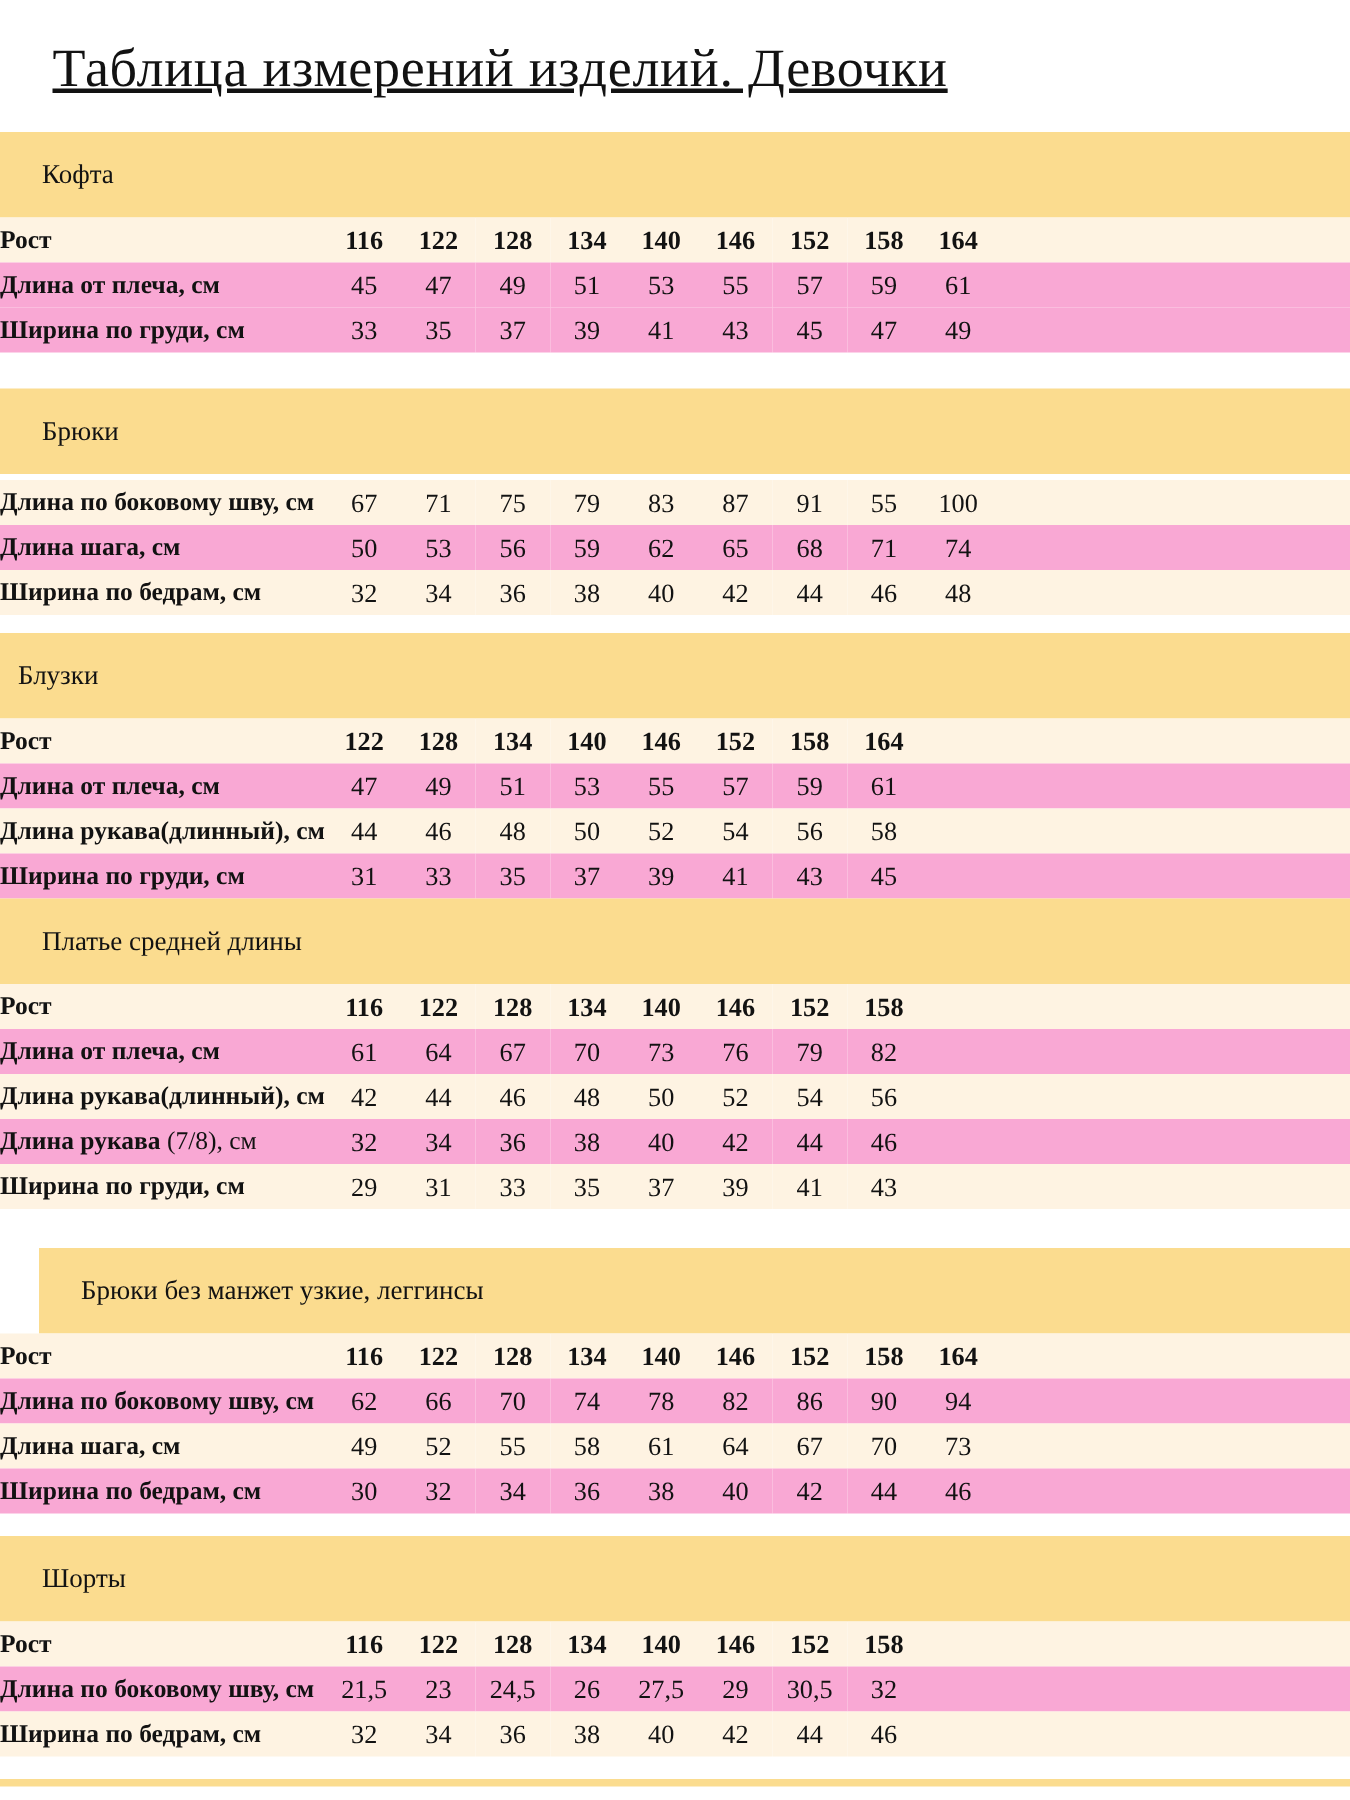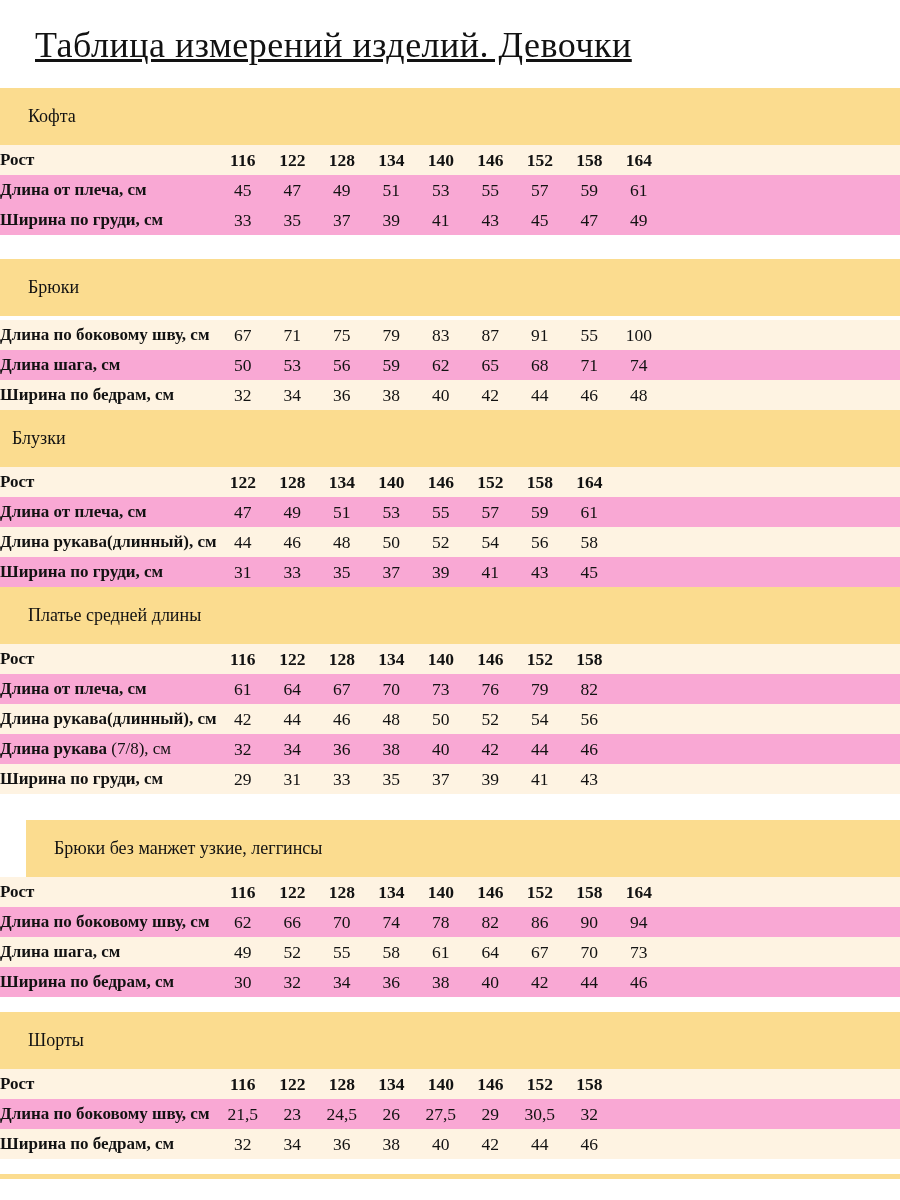--- a/index.html
+++ b/index.html
@@ -191,21 +191,21 @@
             <td class="val-cell">38</td>
             <td class="val-cell">40</td>
             <td class="val-cell">42</td>
             <td class="val-cell">44</td>
             <td class="val-cell">46</td>
             <td class="val-cell">48</td>
             <td></td>
           </tr>
         </tbody>
       </table>
-      <div class="band" style="margin-top: 0px; padding-left: 12px;">
+      <div class="band" style="margin-top: 12px; padding-left: 12px;">
         <span class="band-title">Блузки</span>
       </div>
       <table class="size-table" style="margin-top: 0px;">
         <colgroup>
           <col style="width: 218px;">
           <col style="width: 49.5px;">
           <col style="width: 49.5px;">
           <col style="width: 49.5px;">
           <col style="width: 49.5px;">
           <col style="width: 49.5px;">

